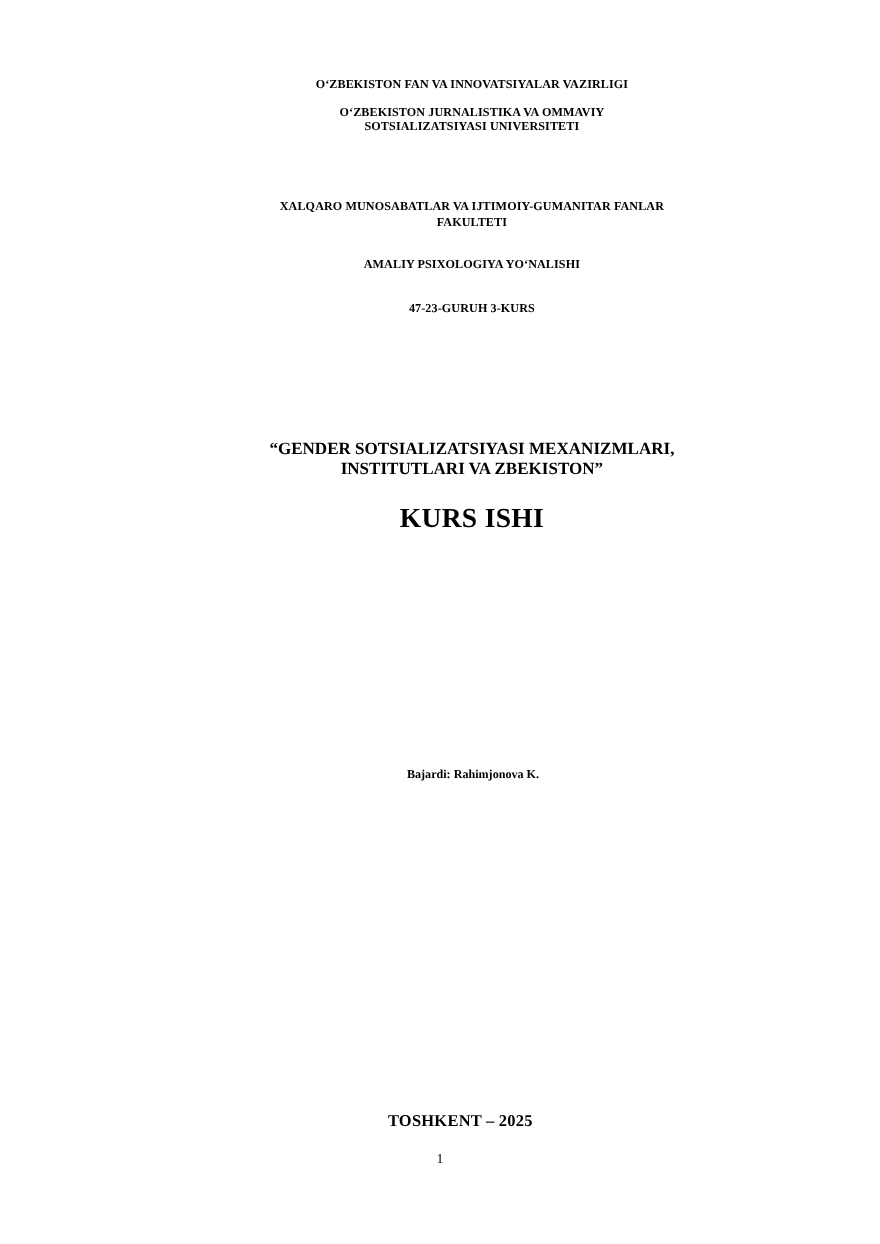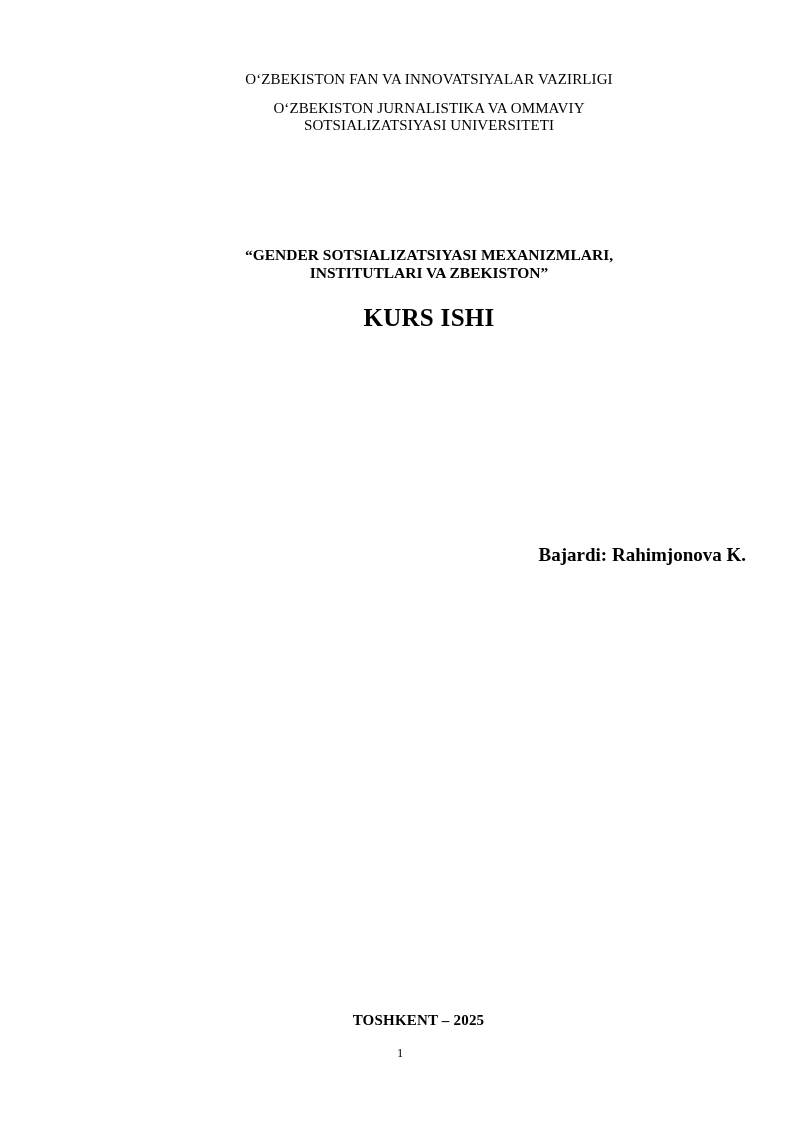--- a/index.html
+++ b/index.html
@@ -24,22 +24,22 @@
     position: absolute;
     left: 112px;
     top: 0;
     width: 634px;
     height: 1131px;
   }
   .ministry-block {
     padding-top: 72px;
   }
   .line {
-    font-weight: normal;
-    font-size: 15px;
+    font-weight: bold;
+    font-size: 11px;
     line-height: 1.0;
     text-align: center;
     letter-spacing: 0.1px;
   }
   .line.center { text-align: center; }
 
   .uni-block { margin-top: 14px; }
   .uni-line { margin-top: 2px; }
 
   .faculty-block { margin-top: 62px; }
@@ -57,22 +57,22 @@
     margin-top: 22px;
     letter-spacing: 0.3px;
   }
 
   .people-block {
     margin-top: 213px;
     padding-left: 2px;
   }
   .person {
     font-weight: bold;
-    font-size: 19px;
-    text-align: right;
+    font-size: 11px;
+    text-align: center;
     line-height: 1.0;
   }
   .person.second { margin-top: 25px; }
 
   .footer-city {
     position: absolute;
     left: 0;
     right: 0;
     top: 1012px;
     text-align: center;
@@ -98,20 +98,26 @@
   <div class="content">
 
     <div class="ministry-block">
       <div class="line center">O‘ZBEKISTON FAN VA INNOVATSIYALAR VAZIRLIGI</div>
       <div class="uni-block">
         <div class="line center">O‘ZBEKISTON JURNALISTIKA VA OMMAVIY</div>
         <div class="line center uni-line">SOTSIALIZATSIYASI UNIVERSITETI</div>
       </div>
     </div>
 
+    <div class="faculty-block">
+      <div class="line center">XALQARO MUNOSABATLAR VA IJTIMOIY-GUMANITAR FANLAR</div>
+      <div class="line center faculty-line2">FAKULTETI</div>
+      <div class="line center direction-line">AMALIY PSIXOLOGIYA YO‘NALISHI</div>
+      <div class="line center group-line">47-23-GURUH 3-KURS</div>
+    </div>
 
     <div class="title-block">
       <div class="title-line">“GENDER SOTSIALIZATSIYASI MEXANIZMLARI,</div>
       <div class="title-line">INSTITUTLARI VA ZBEKISTON”</div>
       <div class="kurs-ishi">KURS ISHI</div>
     </div>
 
     <div class="people-block">
       <div class="person">Bajardi: Rahimjonova K.</div>
     </div>

